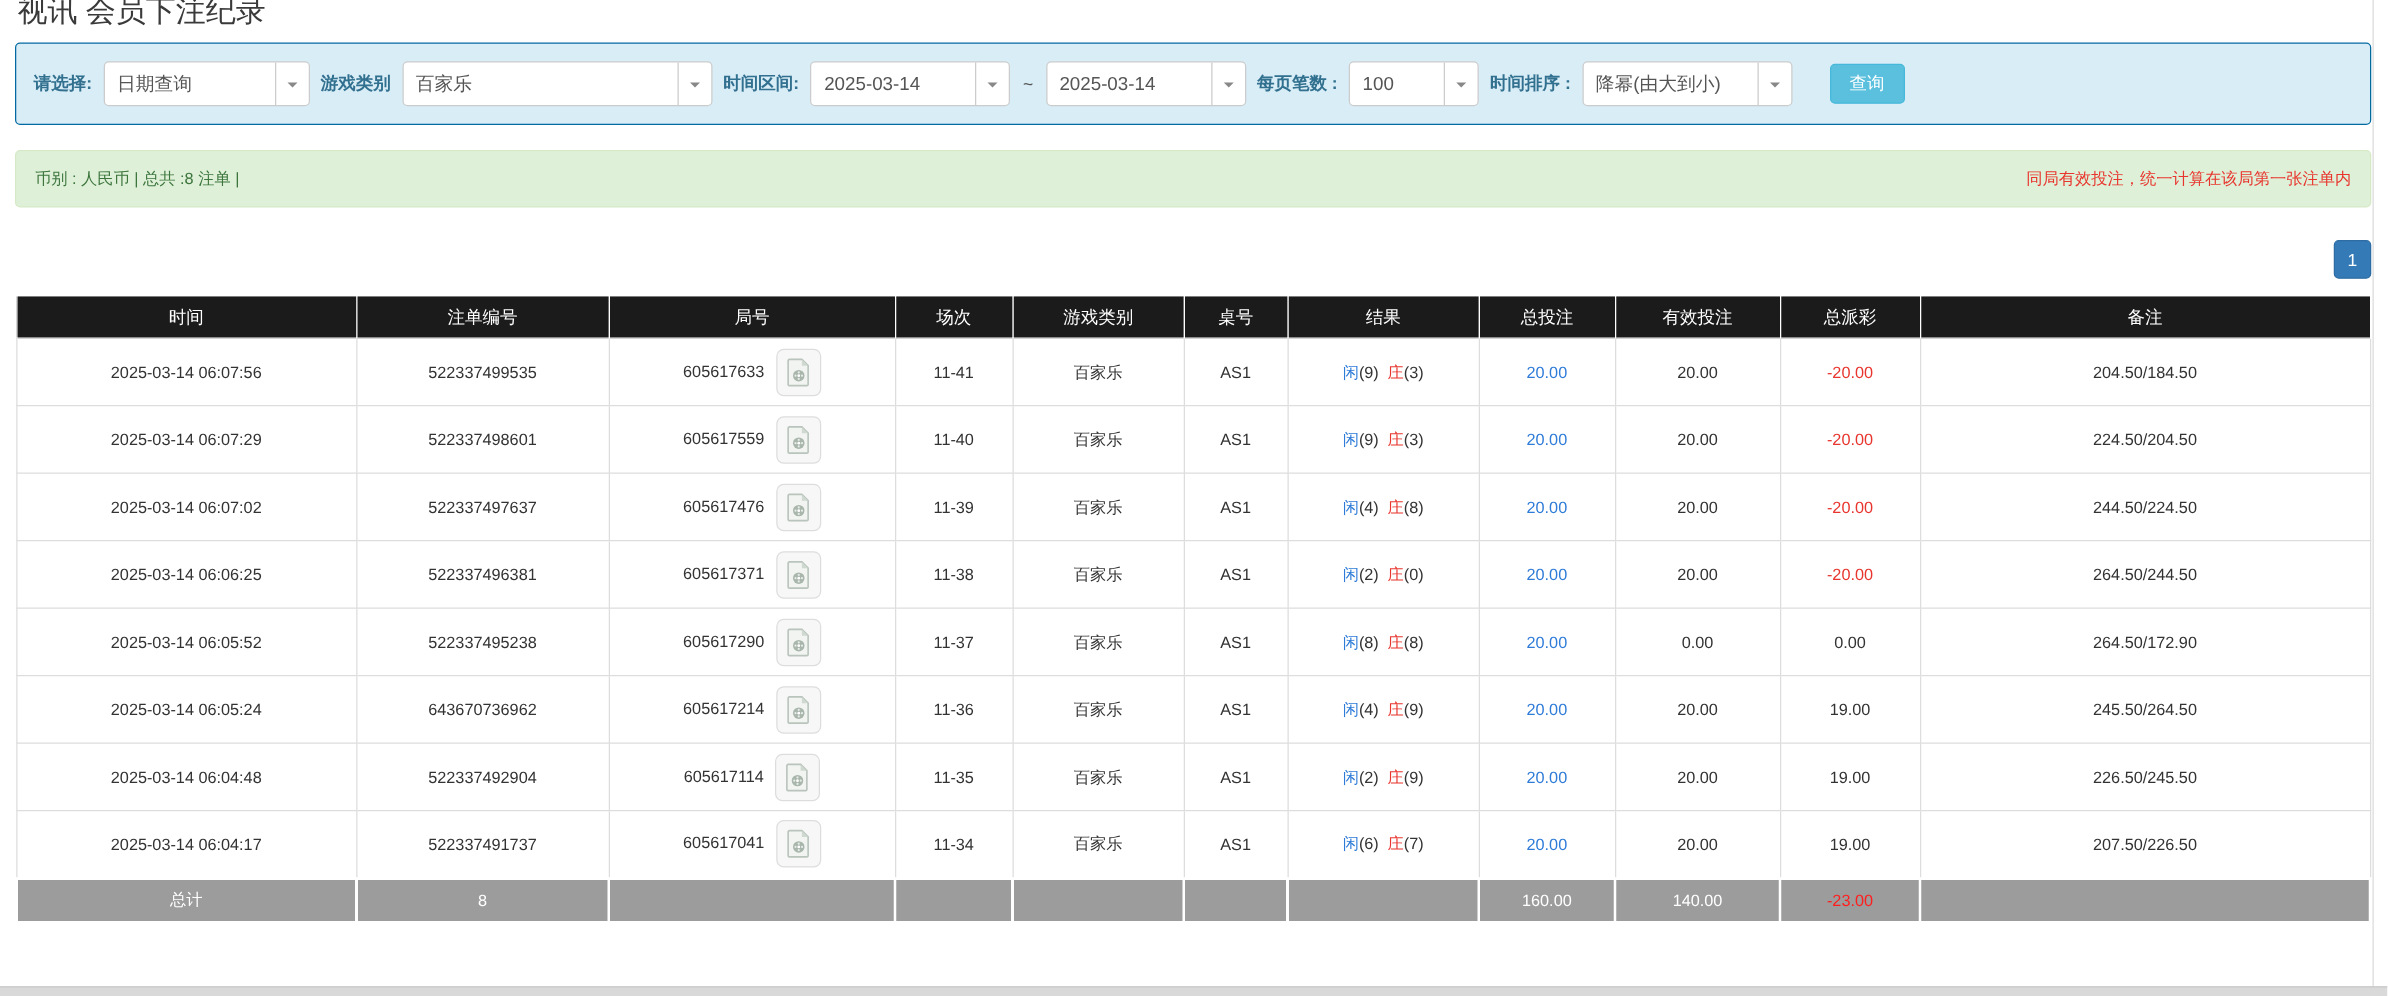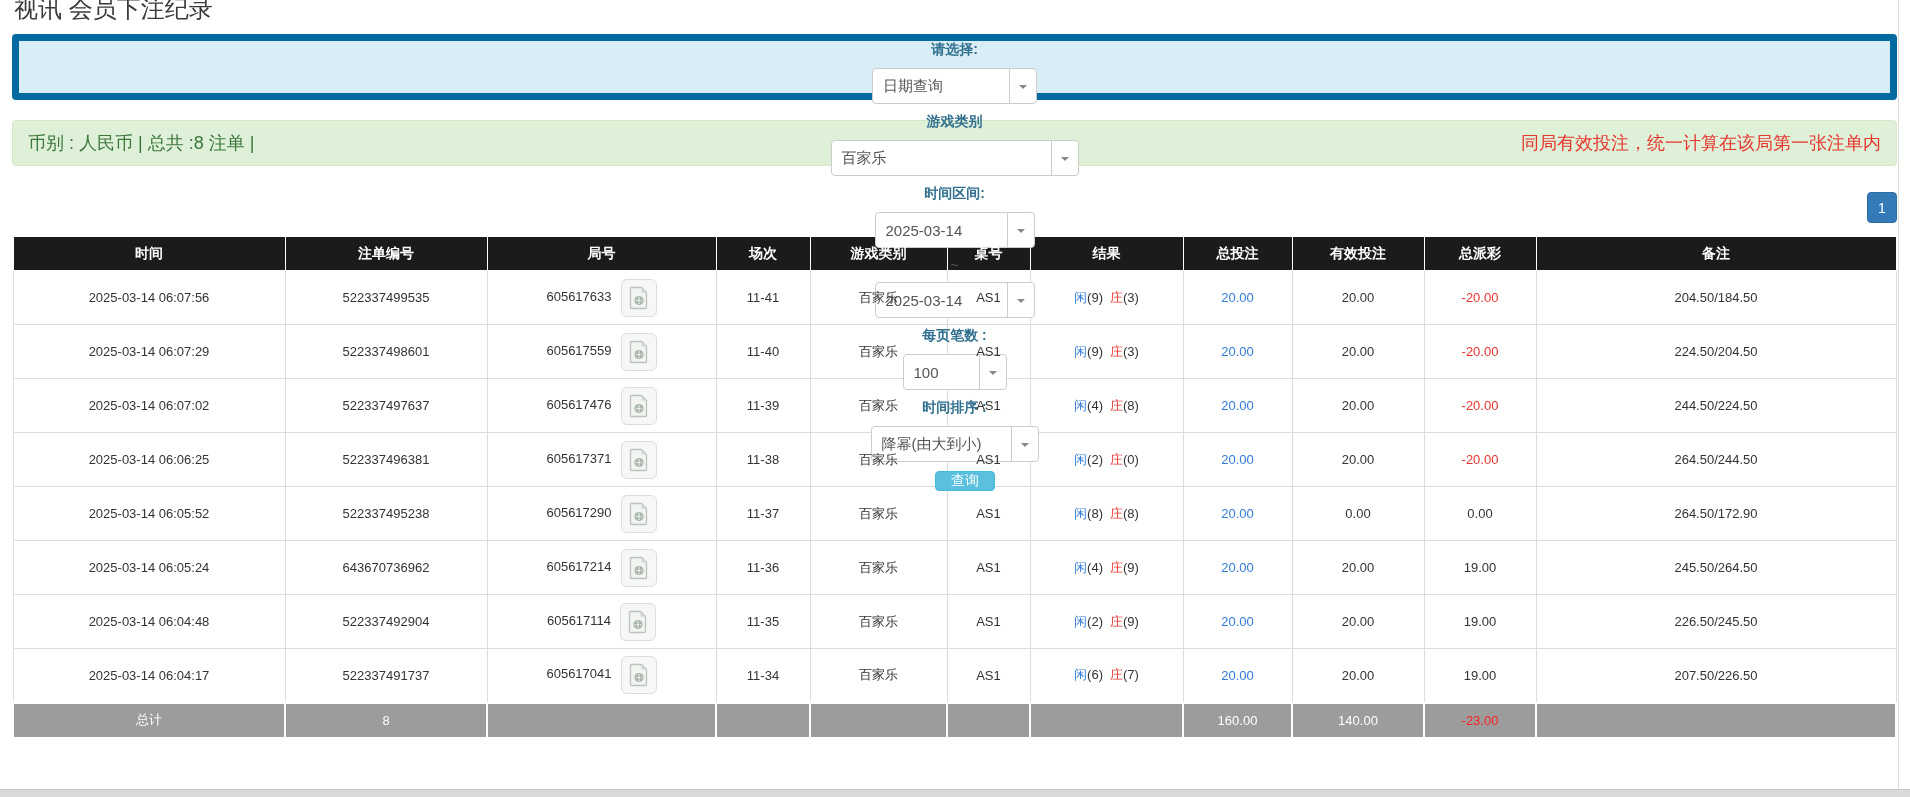--- a/index.html
+++ b/index.html
@@ -12,22 +12,22 @@
   html,body{margin:0;padding:0}
   body{
     width:1910px;height:797px;overflow:hidden;background:#fff;position:relative;
     font-family:"Liberation Sans","DejaVu Sans",sans-serif;color:#333;
   }
   .wrap{padding:0 13px 0 12px}
   .page-title{font-size:24px;font-weight:400;color:#3a3a3a;margin:-7px 0 9px 2px;white-space:nowrap}
 
   
   .filter-bar{
-    background:var(--filter_bg);border:7px solid #0369a1;border-radius:4px;
-    height:66px;display:flex;align-items:center;gap:9px;padding:0 14px;flex-direction:column;
+    background:var(--filter_bg);border:1px solid #0369a1;border-radius:4px;
+    height:66px;display:flex;align-items:center;gap:9px;padding:0 14px;
   }
   .flabel{color:var(--label_color);font-weight:bold;font-size:14px;white-space:nowrap}
   .sel{
     background:#fff;border:1px solid #ccc;border-radius:4px;height:36px;
     display:flex;align-items:center;justify-content:space-between;
     font-size:15px;color:#555;cursor:pointer;flex:none;
   }
   .sel-val{padding:0 10px;white-space:nowrap;overflow:hidden}
   .sel-caret{
     width:27px;align-self:stretch;border-left:1px solid #ccc;
@@ -38,36 +38,36 @@
   .btn-search{
     background:var(--search_btn);color:#fff;border:1px solid #46b8da;border-radius:4px;
     height:32px;padding:0 15px;font-size:14px;cursor:pointer;margin-left:21px;
     font-family:inherit;
   }
 
   
   .summary{
     margin-top:20px;background:var(--summary_bg);border:1px solid #d6e9c6;border-radius:4px;
     height:46px;display:flex;align-items:center;justify-content:space-between;
-    padding:0 15px;font-size:18px;
+    padding:0 15px;font-size:13px;
   }
   .summary-left{color:var(--summary_text)}
   .summary-right{color:var(--red)}
 
   
   .pagi{display:flex;justify-content:flex-end;margin:26px 0 13px}
   .page-btn{
     background:var(--page_btn);color:#fff;border:1px solid #2e6da4;border-radius:4px;
     min-width:30px;height:31px;font-size:14px;cursor:pointer;font-family:inherit;
   }
 
   
   table{border-collapse:collapse;width:100%;table-layout:fixed;font-size:13px;color:#333}
   thead th{
-    background:var(--header_bg);color:#fff;font-weight:bold;font-size:14px;
+    background:var(--header_bg);color:#fff;font-weight:normal;font-size:14px;
     height:34px;border:1px solid #fff;text-align:center;
   }
   tbody td{border:1px solid #ddd;height:54px;text-align:center;padding:0 4px;overflow:hidden;background:#fff}
   tr.foot td{background:var(--footer_bg);color:#fff;border:2px solid #fff;height:35px;padding:0 4px}
   .lnk{color:var(--accent_blue);text-decoration:none;cursor:pointer}
   .p{color:var(--accent_blue)}
   .b{color:var(--red);margin-left:7px}
   td.neg{color:var(--red)}
   tr.foot td.neg{color:var(--footer_red)}
 

